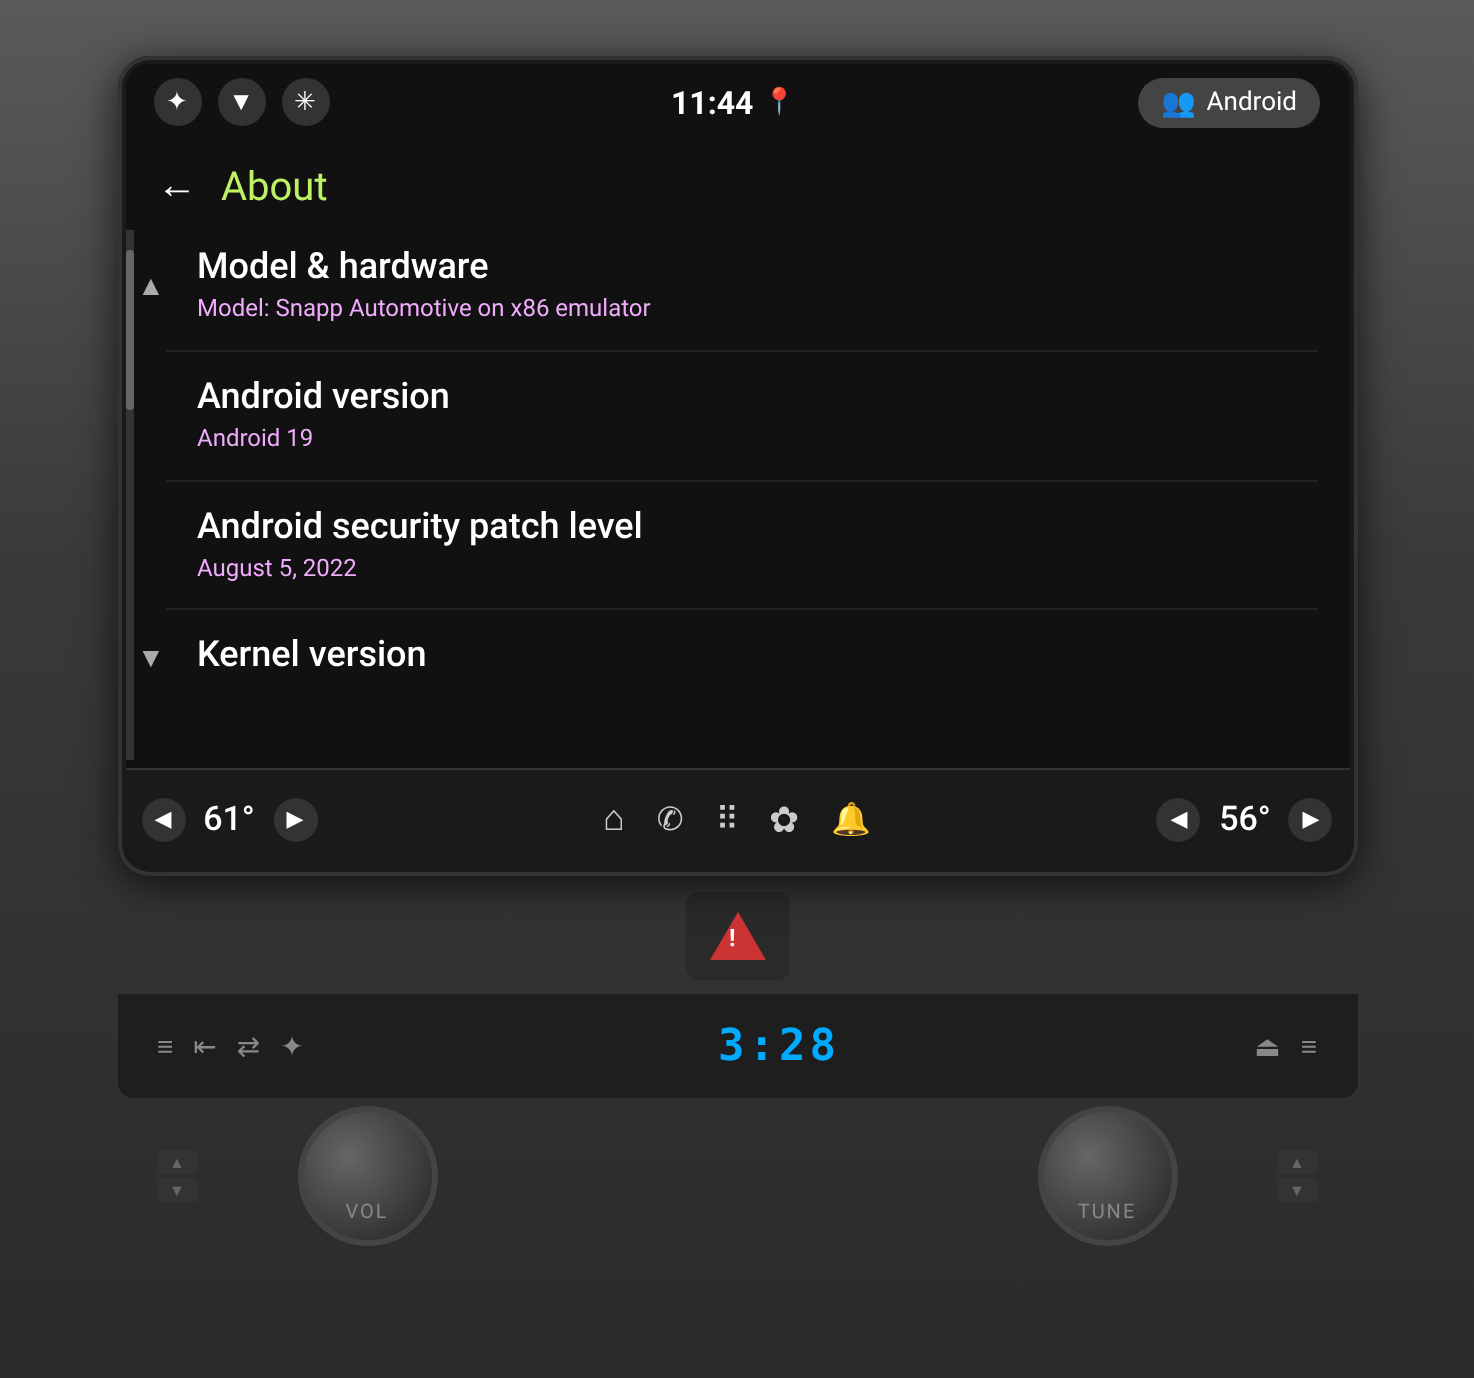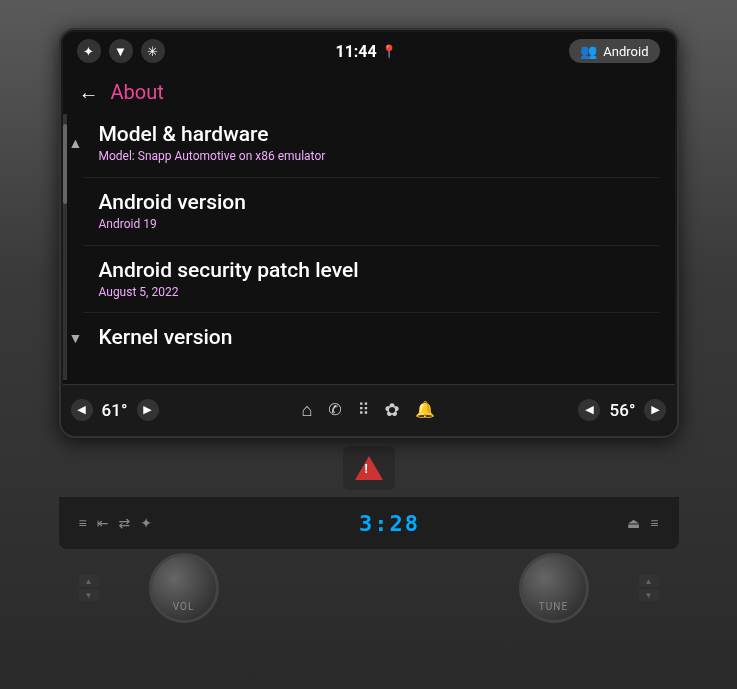--- a/index.html
+++ b/index.html
@@ -113,21 +113,21 @@
       gap: 12px;
     }
 
     .back-arrow {
       color: white;
       font-size: 20px;
       cursor: pointer;
     }
 
     .page-title {
-      color: #ec4899;
+      color: #bef264;
       font-size: 20px;
       font-weight: 400;
     }
 
     .content-area {
       flex: 1;
       display: flex;
       overflow: hidden;
     }
 
@@ -158,21 +158,21 @@
       border-bottom: 1px solid #222;
       position: relative;
     }
 
     .settings-item:last-child {
       border-bottom: none;
     }
 
     .item-title {
       color: white;
-      font-size: 21px;
+      font-size: 18px;
       font-weight: 500;
       margin-bottom: 2px;
     }
 
     .item-subtitle {
       color: #f0abfc;
       font-size: 12px;
       line-height: 1.4;
     }
 

